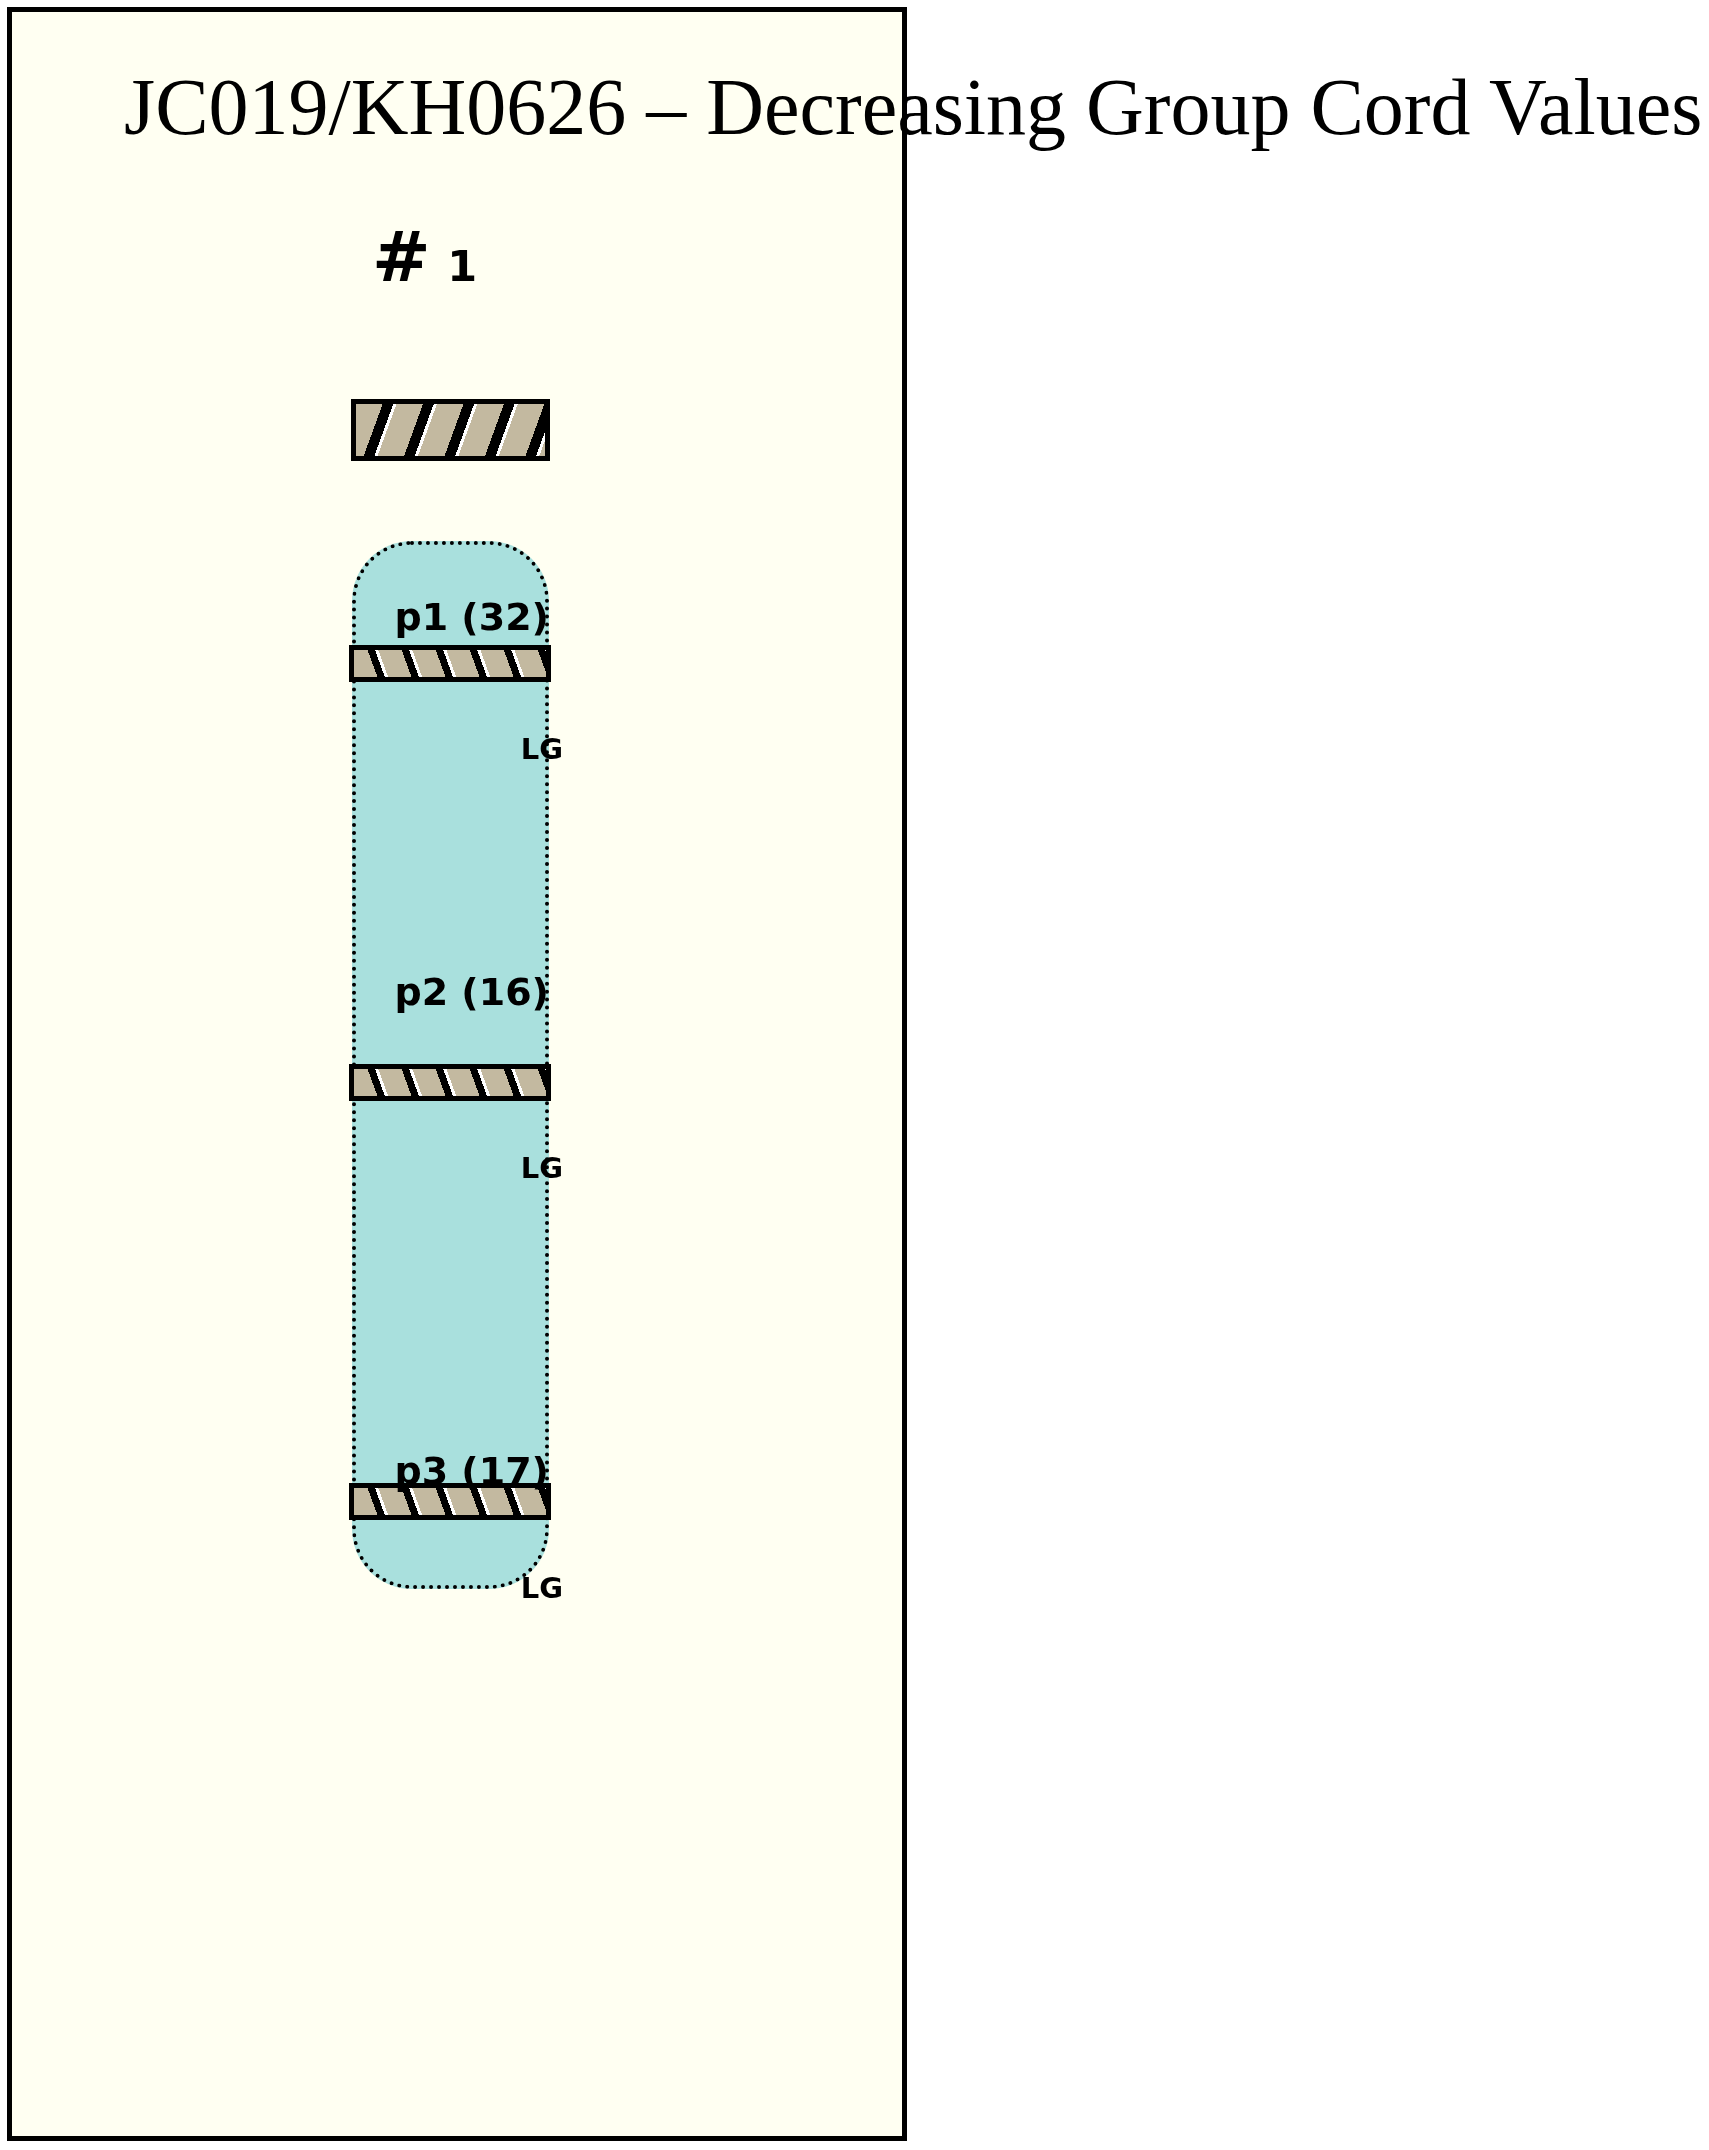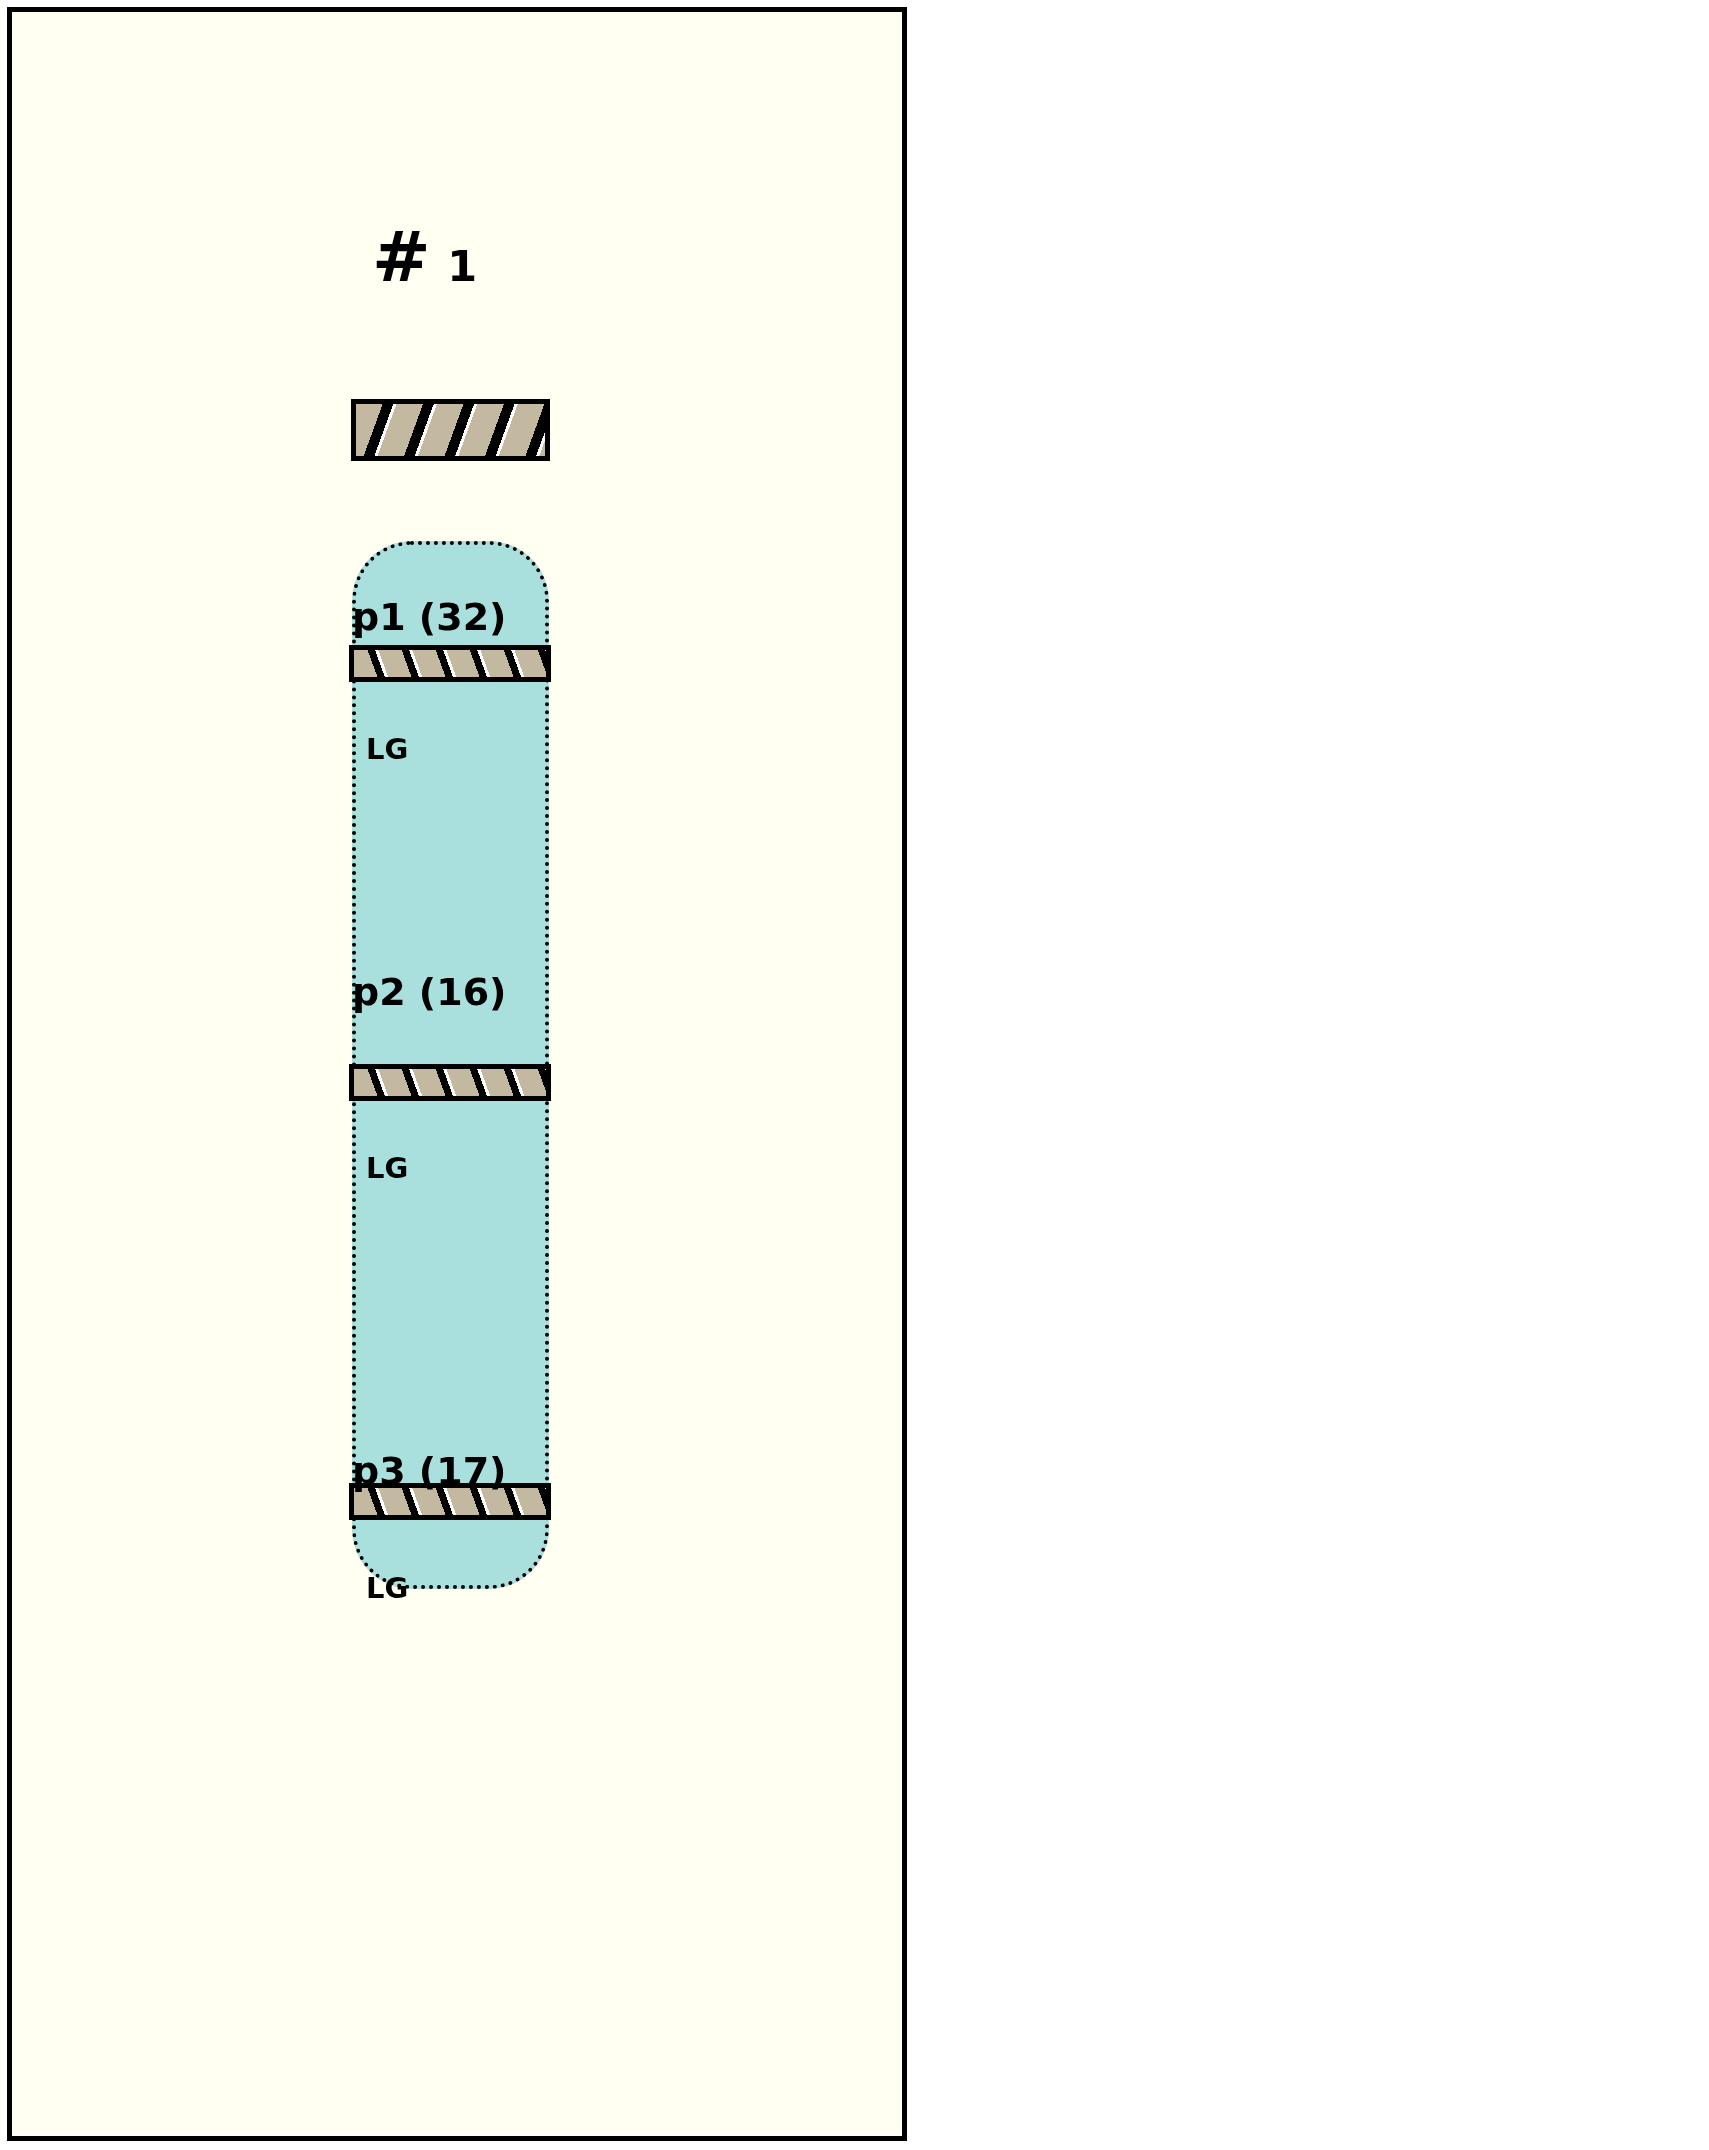--- a/index.html
+++ b/index.html
@@ -65,39 +65,40 @@
         var(--marker-fill) 0 22px,
         var(--outline) 22px 29px,
         #ffffff 29px 32px);
     z-index:3;
   }
   .band.b1{top:645px;}
   .band.b2{top:1064px;}
   .band.b3{top:1483px;}
   .seg-label{
     position:absolute;left:352px;width:197px;
-    text-align:left;font-weight:bold;color:var(--outline);
+    text-align:right;font-weight:bold;color:var(--outline);
     z-index:4;line-height:1;white-space:nowrap;
   }
   .pos-label{font-size:38px;}
   .pos-label.l1{top:598px;}
   .pos-label.l2{top:973px;}
   .pos-label.l3{top:1436px;margin-top:16px;}
   .lg-label{font-size:29px;transform:translateX(14px);margin-top:44px;}
   .lg-label.g1{top:691px;}
   .lg-label.g2{top:1110px;}
   .lg-label.g3{top:1530px;}
 </style>
 </head>
 <body>
 
 <div class="figure">
 
   <div class="panel"></div>
 
+  <div class="title">JC019/KH0626 – Decreasing Group Cord Values</div>
 
   <div class="chrom-number">
     <span class="hash">#</span>
     <span class="num">1</span>
   </div>
 
   <div class="marker-bar standalone"></div>
 
   <div class="group-outline"></div>
 

